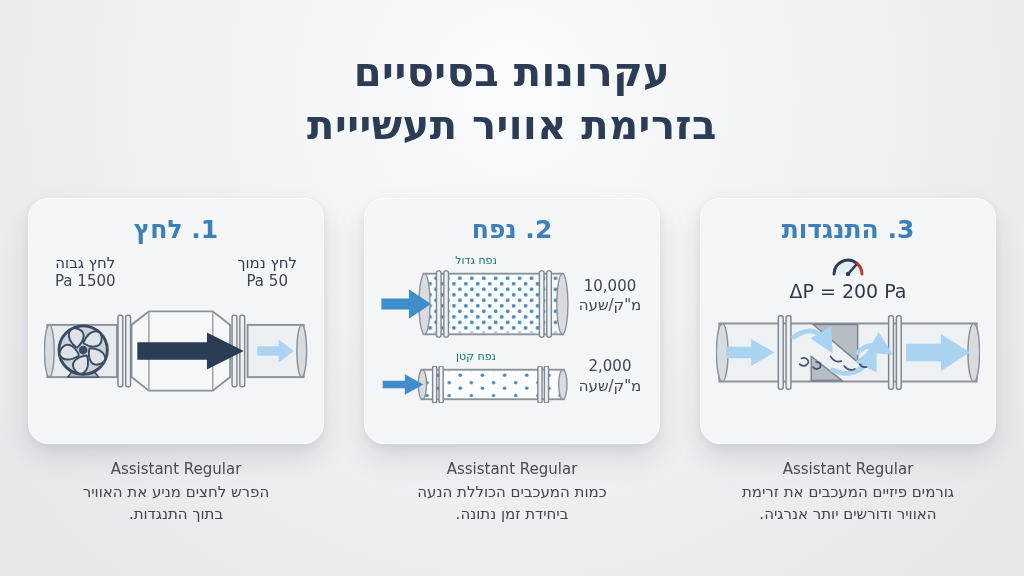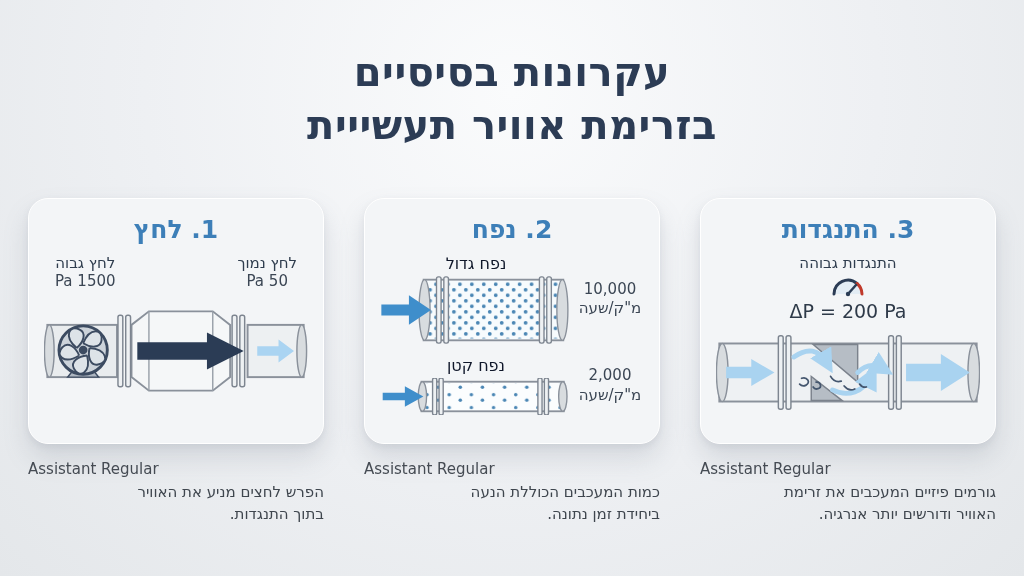--- a/index.html
+++ b/index.html
@@ -30,28 +30,28 @@
     color:#3d7fb8; font-weight:bold; font-size:25px;
     margin:4px 0 10px;
   }
   .labels-row { display:flex; justify-content:space-between; padding:0 12px; margin-bottom:2px; }
   .label-block { text-align:center; direction:rtl; }
   .label-name { font-size:15px; color:#2f3d4e; }
   .label-value { font-size:15px; color:#3b4654; }
   .illust { display:block; margin:0 auto; }
   .duct-row { display:flex; align-items:center; gap:2px; }
   .duct-col { display:flex; flex-direction:column; align-items:center; }
-  .duct-label { font-size:16px; color:#0f172a; direction:rtl; margin-bottom:3px; }
+  .duct-label { font-size:11px; color:#0f766e; direction:rtl; margin-bottom:3px; }
   .value-block { flex:1; text-align:center; direction:rtl; color:#3b4654; font-size:15px; line-height:1.3; }
   .row-gap { margin-top:12px; }
   .res-label { text-align:center; direction:rtl; font-size:15px; color:#2f3d4e; margin-bottom:2px; }
   .gauge-wrap { display:flex; justify-content:center; margin:2px 0; }
   .delta { text-align:center; direction:ltr; font-size:19px; color:#2e3a49; margin-bottom:6px; }
   .caption {
-    margin-top:14px; 
+    margin-top:14px; text-align:center;
     font-size:15px; color:#3f464e; line-height:1.5;
   }
   .caption .cap-en { direction:ltr; color:#454b53; }
   .caption .cap-he { direction:rtl; }
 </style>
 </head>
 <body>
 
 <div class="page">
 
@@ -184,21 +184,20 @@
       <div class="caption">
         <div class="cap-en">Assistant Regular</div>
         <div class="cap-he">כמות המעכבים הכוללת הנעה</div>
         <div class="cap-he">ביחידת זמן נתונה.</div>
       </div>
     </div>
 
     <div class="column">
       <div class="card">
         <div class="card-header">3. התנגדות</div>
-        <div class="res-label">התנגדות גבוהה</div>
         <div class="gauge-wrap">
           <svg width="40" height="24" viewBox="0 0 40 24">
             <path d="M6,20 A14,14 0 0 1 34,20 Z" fill="#e3edf5"></path>
             <path d="M6,20 A14,14 0 0 1 29,9.5" fill="none" stroke="#2b3c55" stroke-width="3" stroke-linecap="round"></path>
             <path d="M29,9.5 A14,14 0 0 1 34,20" fill="none" stroke="#c0392b" stroke-width="3" stroke-linecap="round"></path>
             <line x1="20" y1="20" x2="28" y2="11" stroke="#2b3c55" stroke-width="2.5" stroke-linecap="round"></line>
             <circle cx="20" cy="20" r="2.2" fill="#2b3c55"></circle>
           </svg>
         </div>
         <div class="delta">ΔP = 200 Pa</div>

